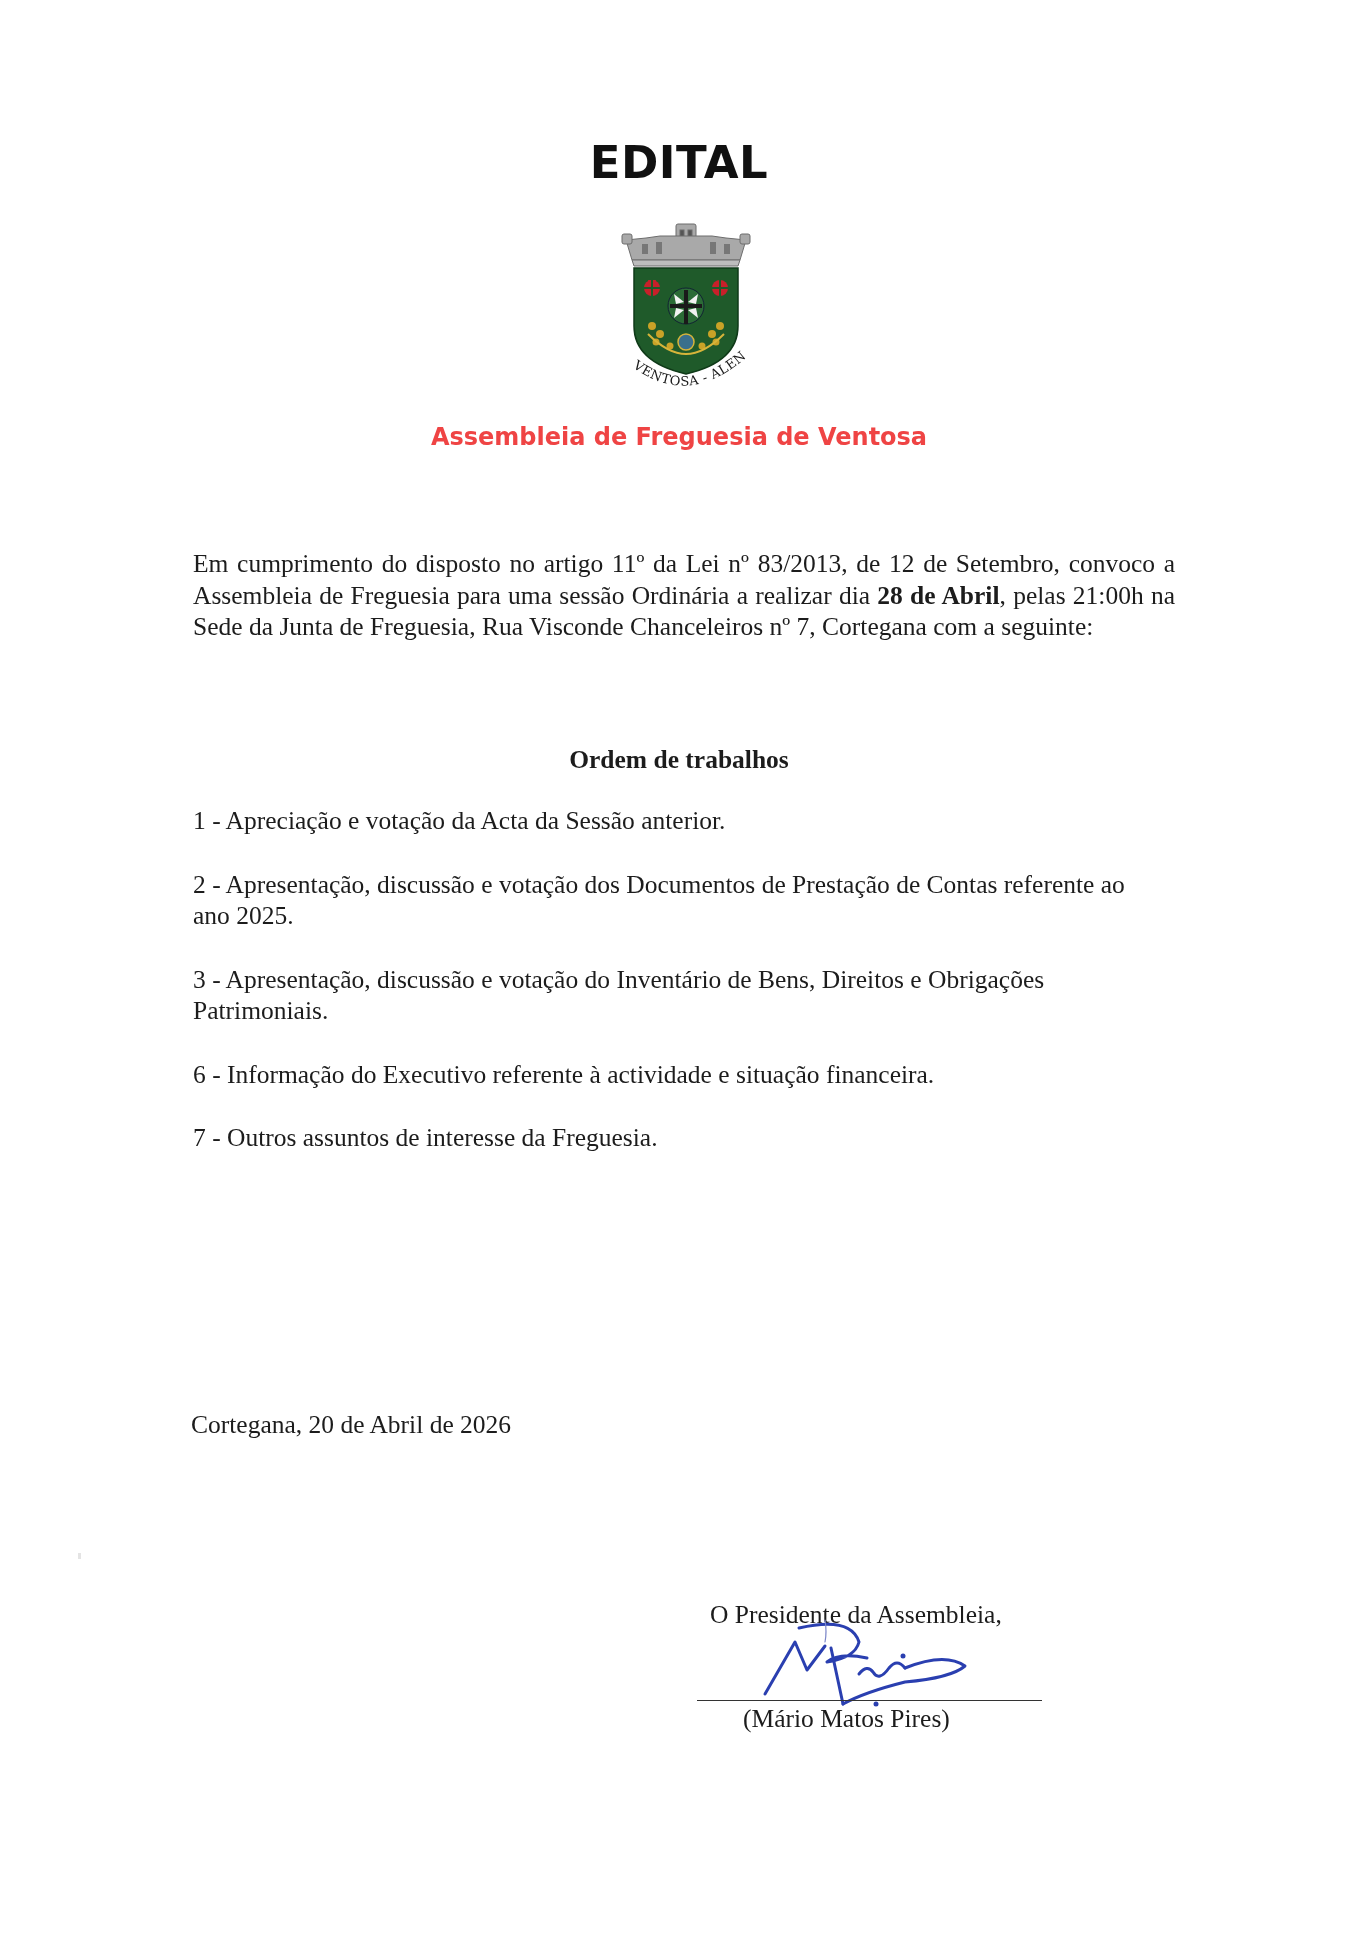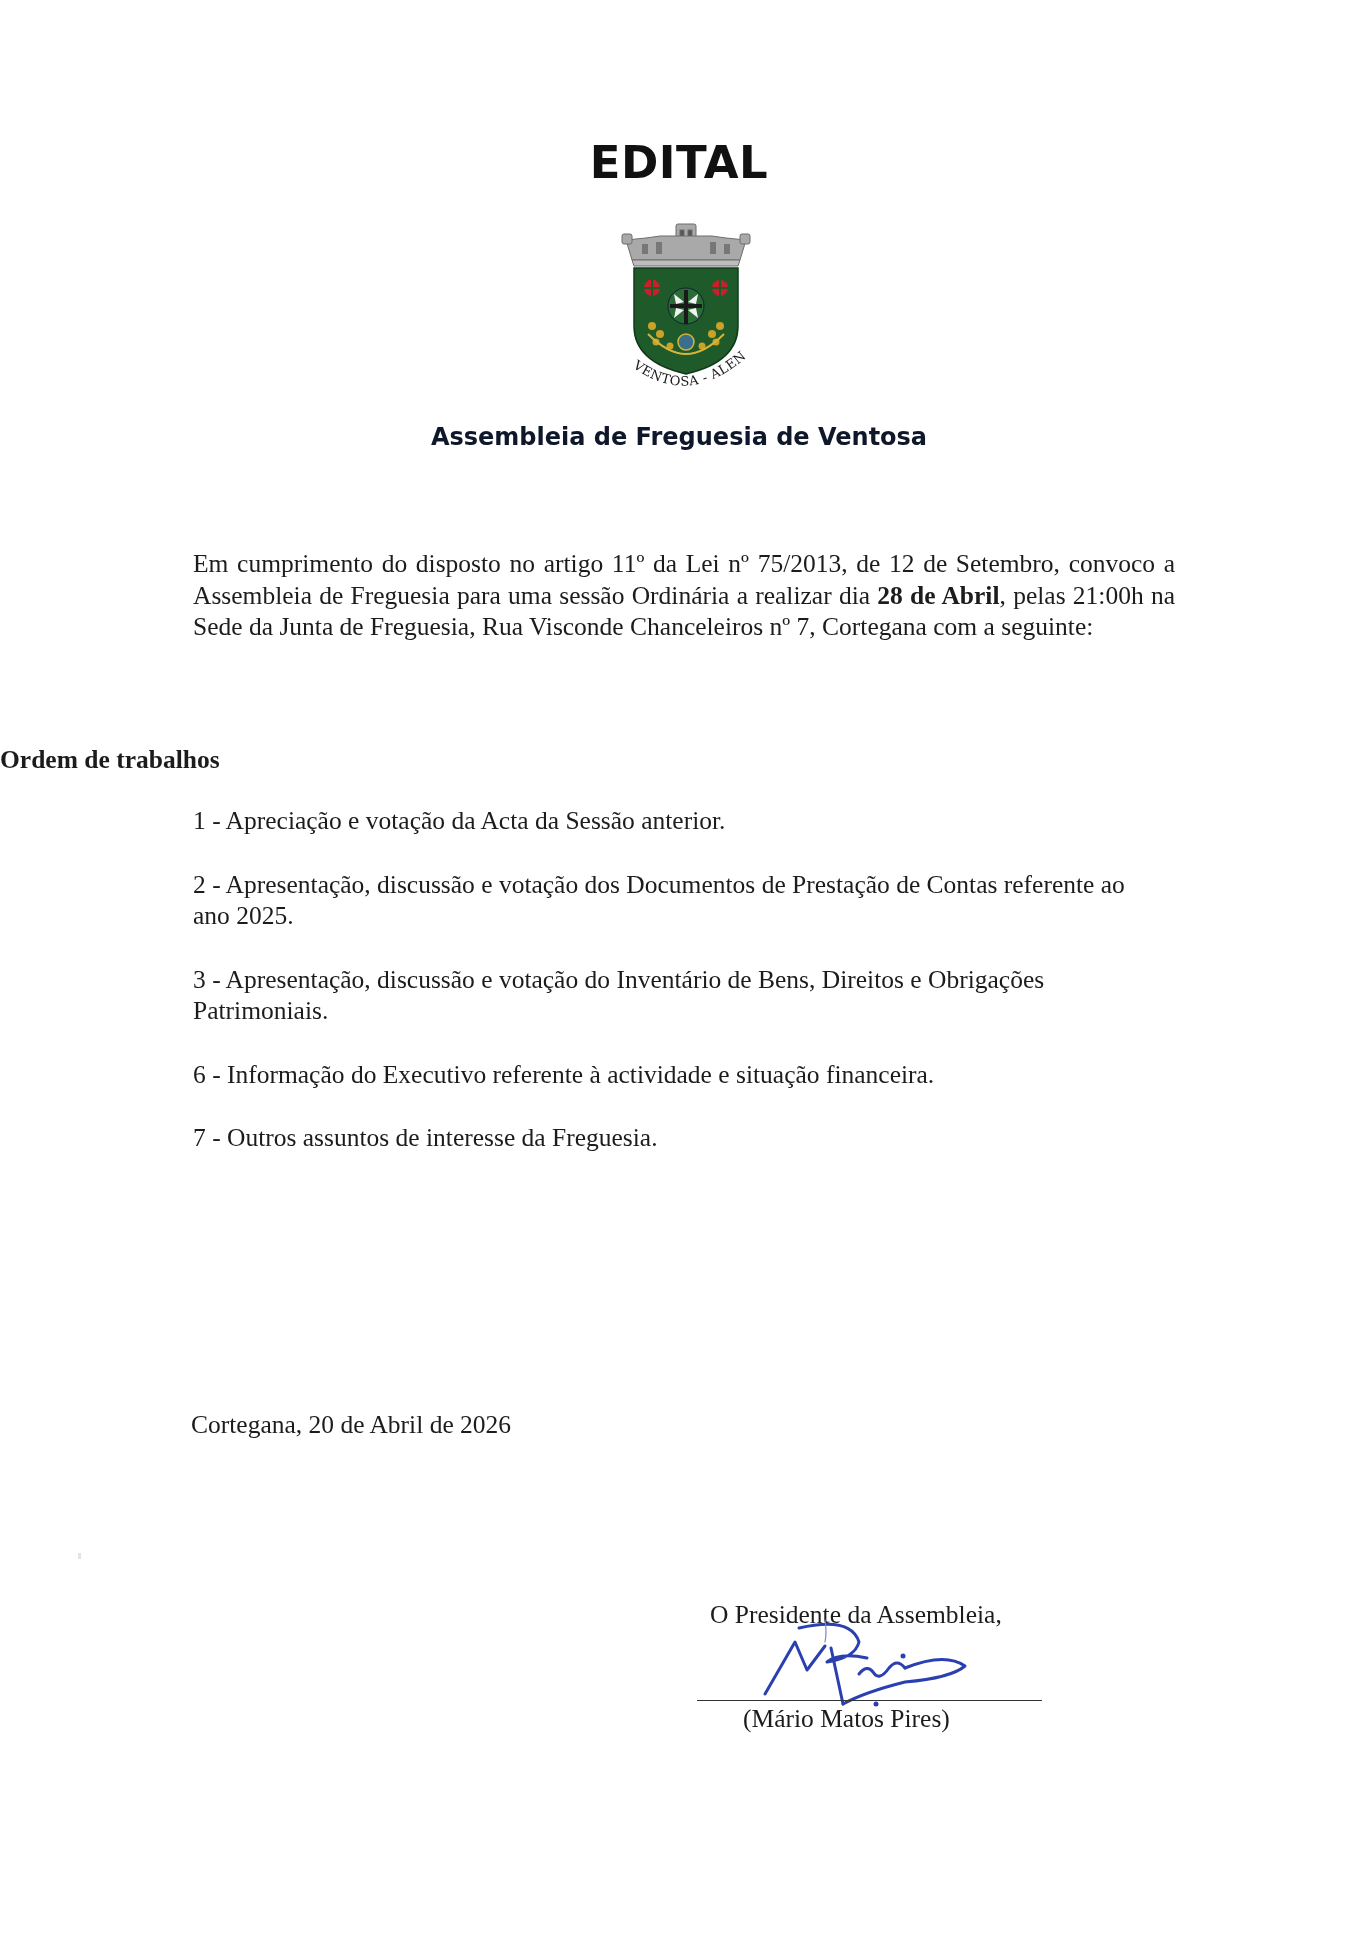--- a/index.html
+++ b/index.html
@@ -5,30 +5,30 @@
     html, body { margin:0; padding:0; background:#ffffff; }
     body { width:1358px; height:1936px; position:relative; overflow:hidden; color:#1a1a1a; }
     .page { position:absolute; left:0; top:0; width:1358px; height:1936px; background:#fff; }
     .title {
       position:absolute; left:0; right:0; top:136px; text-align:center;
       font-family:"DejaVu Sans", sans-serif; font-weight:bold; font-size:45px; letter-spacing:0.5px; color:#111;
     }
     .crest { position:absolute; left:608px; top:222px; width:156px; height:182px; }
     .org {
       position:absolute; left:0; right:0; top:423px; text-align:center;
-      font-family:"DejaVu Sans", sans-serif; font-weight:bold; font-size:24px; color:#0f172a;
+      font-family:"DejaVu Sans", sans-serif; font-weight:bold; font-size:24px; color:#ef4444;
     }
     .serif { font-family:"Liberation Serif", serif; font-size:25.5px; color:#1c1c1c; }
     .intro {
       position:absolute; left:193px; top:548px; width:982px;
       line-height:31.5px; text-align:justify; text-align-last:left;
     }
     .intro b { font-weight:bold;font-family:Liberation Serif, serif; }
     .agenda-heading {
-      position:absolute; left:0; right:0; top:745px; text-align:left; font-weight:bold;
+      position:absolute; left:0; right:0; top:745px; text-align:center; font-weight:bold;
     }
     .agenda { position:absolute; left:193px; top:805px; width:990px; line-height:31.5px; }
     .agenda-item { margin:0 0 32px 0; }
     .place-date { position:absolute; left:191px; top:1410px; }
     .sign-role { position:absolute; left:710px; top:1600px; }
     .sign-line { position:absolute; left:697px; top:1700px; width:345px; height:0; border-top:1.5px solid #333; }
     .sign-name { position:absolute; left:743px; top:1704px; }
     .signature { position:absolute; left:755px; top:1612px; width:230px; height:100px; }
     .artifact { position:absolute; left:78px; top:1553px; width:3px; height:6px; background:#e4e4e4; }
   </style>
@@ -95,21 +95,21 @@
     <circle cx="78" cy="120" r="8" fill="#3a6f8c" stroke="#d6b43a" stroke-width="1.5"></circle>
 
     <path id="ribbonPath" d="M18 140 Q78 190 140 134" fill="none"></path>
     <text font-family="DejaVu Serif, serif" font-size="13" fill="#1a1a1a" letter-spacing="0.5">
       <textPath href="#ribbonPath" startOffset="6%">VENTOSA - ALENQUER</textPath>
     </text>
   </svg>
 
   <div class="org">Assembleia de Freguesia de Ventosa</div>
 
-  <p class="intro serif" style="margin:0;"><span>Em cumprimento do disposto no artigo 11º da Lei nº 75/2013, de 12 de Setembro, convoco a Assembleia de Freguesia para uma sessão Ordinária a realizar dia </span><b>28 de Abril</b><span>, pelas 21:00h na Sede da Junta de Freguesia, Rua Visconde Chanceleiros nº 7, Cortegana com a seguinte:</span></p>
+  <p class="intro serif" style="margin:0;"><span>Em cumprimento do disposto no artigo 11º da Lei nº 83/2013, de 12 de Setembro, convoco a Assembleia de Freguesia para uma sessão Ordinária a realizar dia </span><b>28 de Abril</b><span>, pelas 21:00h na Sede da Junta de Freguesia, Rua Visconde Chanceleiros nº 7, Cortegana com a seguinte:</span></p>
 
   <div class="agenda-heading serif">Ordem de trabalhos</div>
 
   <div class="agenda serif">
     <div class="agenda-item">1 - Apreciação e votação da Acta da Sessão anterior.</div>
     <div class="agenda-item" style="width:962px;">2 - Apresentação, discussão e votação dos Documentos de Prestação de Contas referente ao ano 2025.</div>
     <div class="agenda-item" style="width:900px;">3 - Apresentação, discussão e votação do Inventário de Bens, Direitos e Obrigações Patrimoniais.</div>
     <div class="agenda-item">6 - Informação do Executivo referente à actividade e situação financeira.</div>
     <div class="agenda-item">7 - Outros assuntos de interesse da Freguesia.</div>
   </div>

